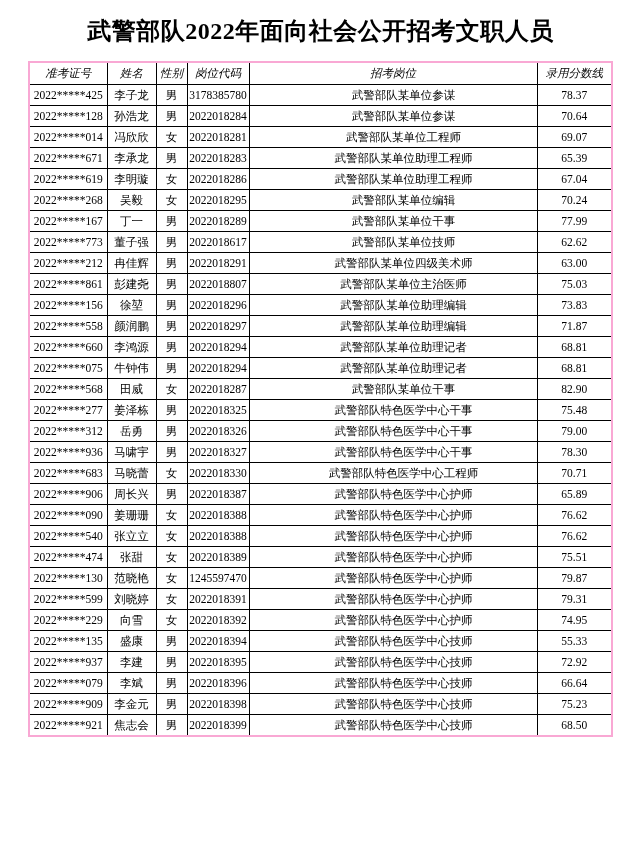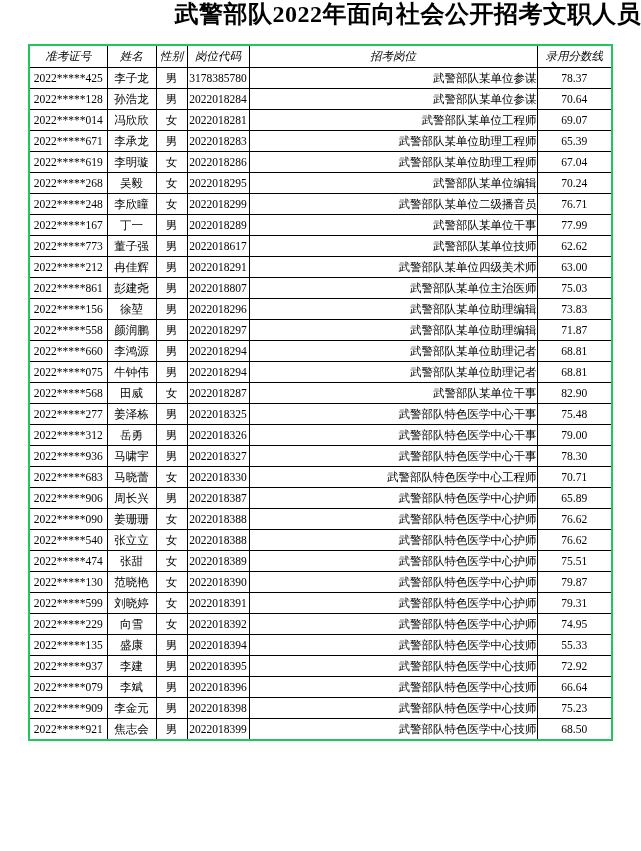--- a/index.html
+++ b/index.html
@@ -10,35 +10,36 @@
   .page {
     position: relative;
     width: 641px;
     height: 851px;
     background: #ffffff;
     font-family: "Liberation Serif", "DejaVu Serif", serif;
     color: #000000;
     overflow: hidden;
   }
   .title-block {
-    text-align: right;
+    padding-top: 17px;
+    text-align: center;
   }
   .title-line {
     font-size: 24px;
     line-height: 28px;
     font-weight: bold;
     letter-spacing: 0.5px;
     white-space: nowrap;
   }
   table.roster {
     border-collapse: collapse;
     table-layout: fixed;
     width: 583px;
     margin: 16px auto 12px auto;
-    border: 2px solid #22c55e;
+    border: 2px solid #f9a8d4;
   }
   table.roster th, table.roster td {
     border: 1px solid #000000;
     padding: 0;
     overflow: hidden;
     white-space: nowrap;
     vertical-align: middle;
   }
   table.roster th {
     height: 21px;
@@ -46,21 +47,21 @@
     font-weight: normal;
     font-style: italic;
     text-align: center;
   }
   table.roster td {
     height: 20px;
     font-size: 11.5px;
     text-align: center;
   }
   table.roster td.col-position {
-    text-align: right;
+    text-align: center;
     padding-left: 21px;
   }
 </style>
 </head>
 <body>
 
 <div class="page">
 
   <div class="title-block">
     <div class="title-line">武警部队2022年面向社会公开招考文职人员</div>
@@ -128,28 +129,20 @@
         </tr>
         <tr>
           <td>2022*****268</td>
           <td>吴毅</td>
           <td>女</td>
           <td>2022018295</td>
           <td class="col-position">武警部队某单位编辑</td>
           <td>70.24</td>
         </tr>
         <tr>
-          <td>2022*****248</td>
-          <td>李欣瞳</td>
-          <td>女</td>
-          <td>2022018299</td>
-          <td class="col-position">武警部队某单位二级播音员</td>
-          <td>76.71</td>
-        </tr>
-        <tr>
           <td>2022*****167</td>
           <td>丁一</td>
           <td>男</td>
           <td>2022018289</td>
           <td class="col-position">武警部队某单位干事</td>
           <td>77.99</td>
         </tr>
         <tr>
           <td>2022*****773</td>
           <td>董子强</td>
@@ -275,21 +268,21 @@
           <td>张甜</td>
           <td>女</td>
           <td>2022018389</td>
           <td class="col-position">武警部队特色医学中心护师</td>
           <td>75.51</td>
         </tr>
         <tr>
           <td>2022*****130</td>
           <td>范晓艳</td>
           <td>女</td>
-          <td>2022018390</td>
+          <td>1245597470</td>
           <td class="col-position">武警部队特色医学中心护师</td>
           <td>79.87</td>
         </tr>
         <tr>
           <td>2022*****599</td>
           <td>刘晓婷</td>
           <td>女</td>
           <td>2022018391</td>
           <td class="col-position">武警部队特色医学中心护师</td>
           <td>79.31</td>

